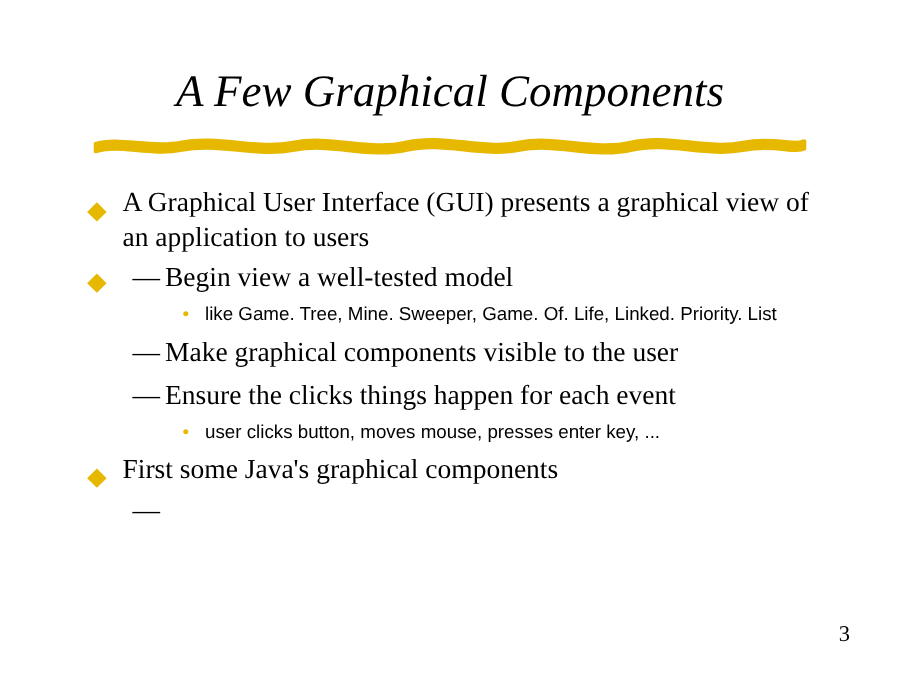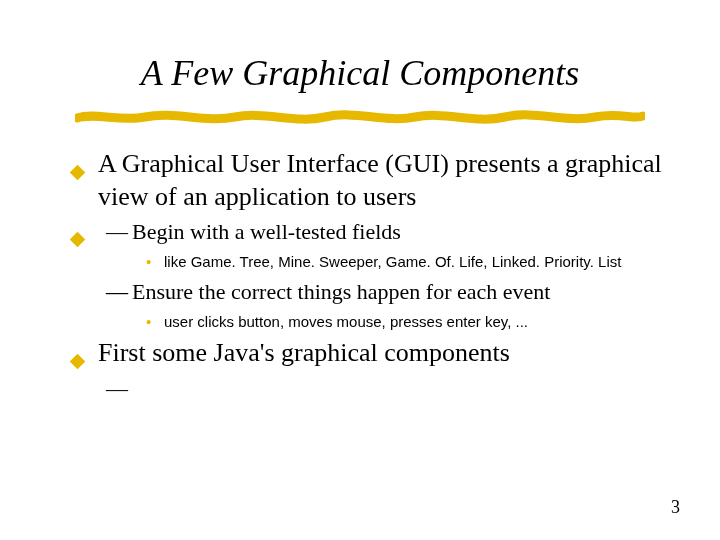--- a/index.html
+++ b/index.html
@@ -37,21 +37,21 @@
   }
   .body {
     position: absolute;
     top: 148px;
     left: 72px;
     width: 600px;
   }
   .lvl1 {
     position: relative;
     padding-left: 26px;
-    font-size: 26px;
+    font-size: 22px;
     line-height: 1.25;
     margin-bottom: 2px;
   }
   .lvl1 .bullet {
     position: absolute;
     left: 0;
     top: 6px;
   }
   .lvl2 {
     position: relative;
@@ -113,35 +113,36 @@
       <span class="bullet"><span class="diamond"></span></span>
       <span>A Graphical User Interface (GUI) presents a graphical view of an application to users</span>
     </div>
 
     <div class="lvl1">
       <span class="bullet"><span class="diamond"></span></span>
     </div>
 
     <div class="lvl2">
       <span class="dash">—</span>
-      <span>Begin with a well-tested fields</span>
+      <span>Begin view a well-tested model</span>
     </div>
 
     <div class="lvl3">
       <span class="dot">•</span>
       <span>like Game. Tree, Mine. Sweeper, Game. Of. Life, Linked. Priority. List</span>
     </div>
 
     <div class="lvl2">
       <span class="dash">—</span>
+      <span>Make graphical components visible to the user</span>
     </div>
 
     <div class="lvl2">
       <span class="dash">—</span>
-      <span>Ensure the correct things happen for each event</span>
+      <span>Ensure the clicks things happen for each event</span>
     </div>
 
     <div class="lvl3">
       <span class="dot">•</span>
       <span>user clicks button, moves mouse, presses enter key, ...</span>
     </div>
 
     <div class="lvl1" style="margin-top:4px;font-family:Liberation Serif, serif;">
       <span class="bullet"><span class="diamond"></span></span>
       <span>First some Java's graphical components</span>

